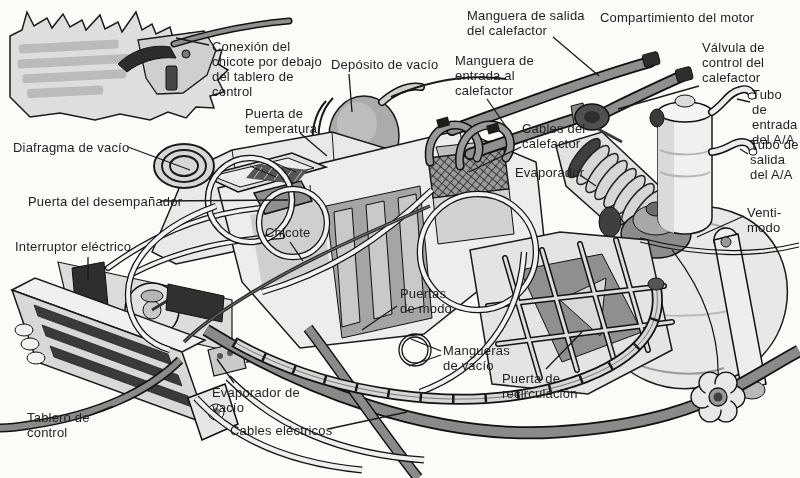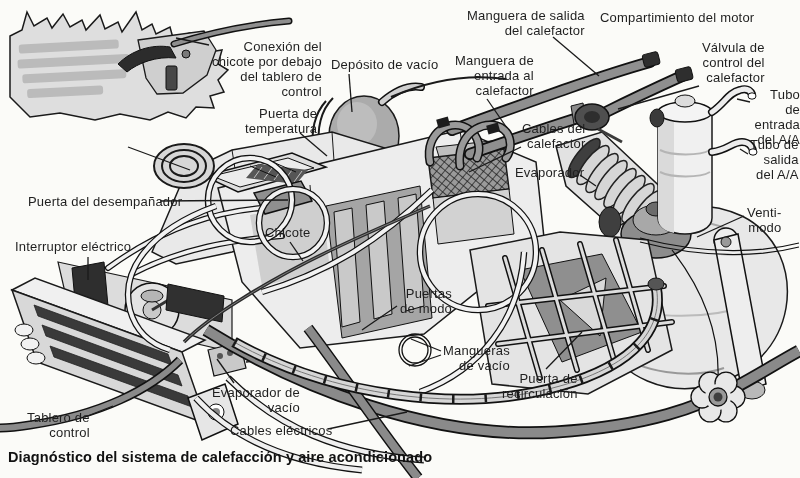--- a/index.html
+++ b/index.html
@@ -5,21 +5,21 @@
   html,body{margin:0;padding:0;background:#888;}
   .stage{
     position:relative;width:800px;height:478px;margin:0 auto;
     background:#fbfbf8;overflow:hidden;
     font-family:"Liberation Sans","DejaVu Sans",sans-serif;
   }
   .stage svg{position:absolute;left:0;top:0;}
   .lbl{
     position:absolute;
     font-size:13px;line-height:15px;letter-spacing:.2px;
-    color:#1f1f1f;white-space:pre-line;text-align:right;
+    color:#1f1f1f;white-space:pre-line;
   }
   .caption{
     position:absolute;left:8px;top:449px;
     font-size:14.5px;font-weight:bold;letter-spacing:.1px;color:#111;
   }
 </style>
 </head>
 <body>
 
 <div class="stage">
@@ -326,31 +326,31 @@
 entrada
 del A/A</div>
   <div class="lbl" style="left:750px;top:137px">Tubo de
 salida
 del A/A</div>
   <div class="lbl" style="left:245px;top:106px">Puerta de
 temperatura</div>
   <div class="lbl" style="left:522px;top:121px">Cables del
 calefactor</div>
   <div class="lbl" style="left:515px;top:165px">Evaporador</div>
+  <div class="lbl" style="left:13px;top:140px">Diafragma de vacío</div>
   <div class="lbl" style="left:28px;top:194px">Puerta del desempañador</div>
   <div class="lbl" style="left:265px;top:225px">Chicote</div>
   <div class="lbl" style="left:747px;top:205px">Venti-
 modo</div>
   <div class="lbl" style="left:15px;top:239px">Interruptor eléctrico</div>
   <div class="lbl" style="left:400px;top:286px">Puertas
 de modo</div>
   <div class="lbl" style="left:443px;top:343px">Mangueras
 de vacío</div>
   <div class="lbl" style="left:502px;top:371px">Puerta de
 recirculación</div>
   <div class="lbl" style="left:212px;top:385px">Evaporador de
 vacío</div>
   <div class="lbl" style="left:27px;top:410px">Tablero de
 control</div>
   <div class="lbl" style="left:230px;top:423px">Cables eléctricos</div>
 
-  <div class="caption">Diagnóstico del sistema de calefacción y aire acondicionado</div>
 </div>
 
 </body></html>

